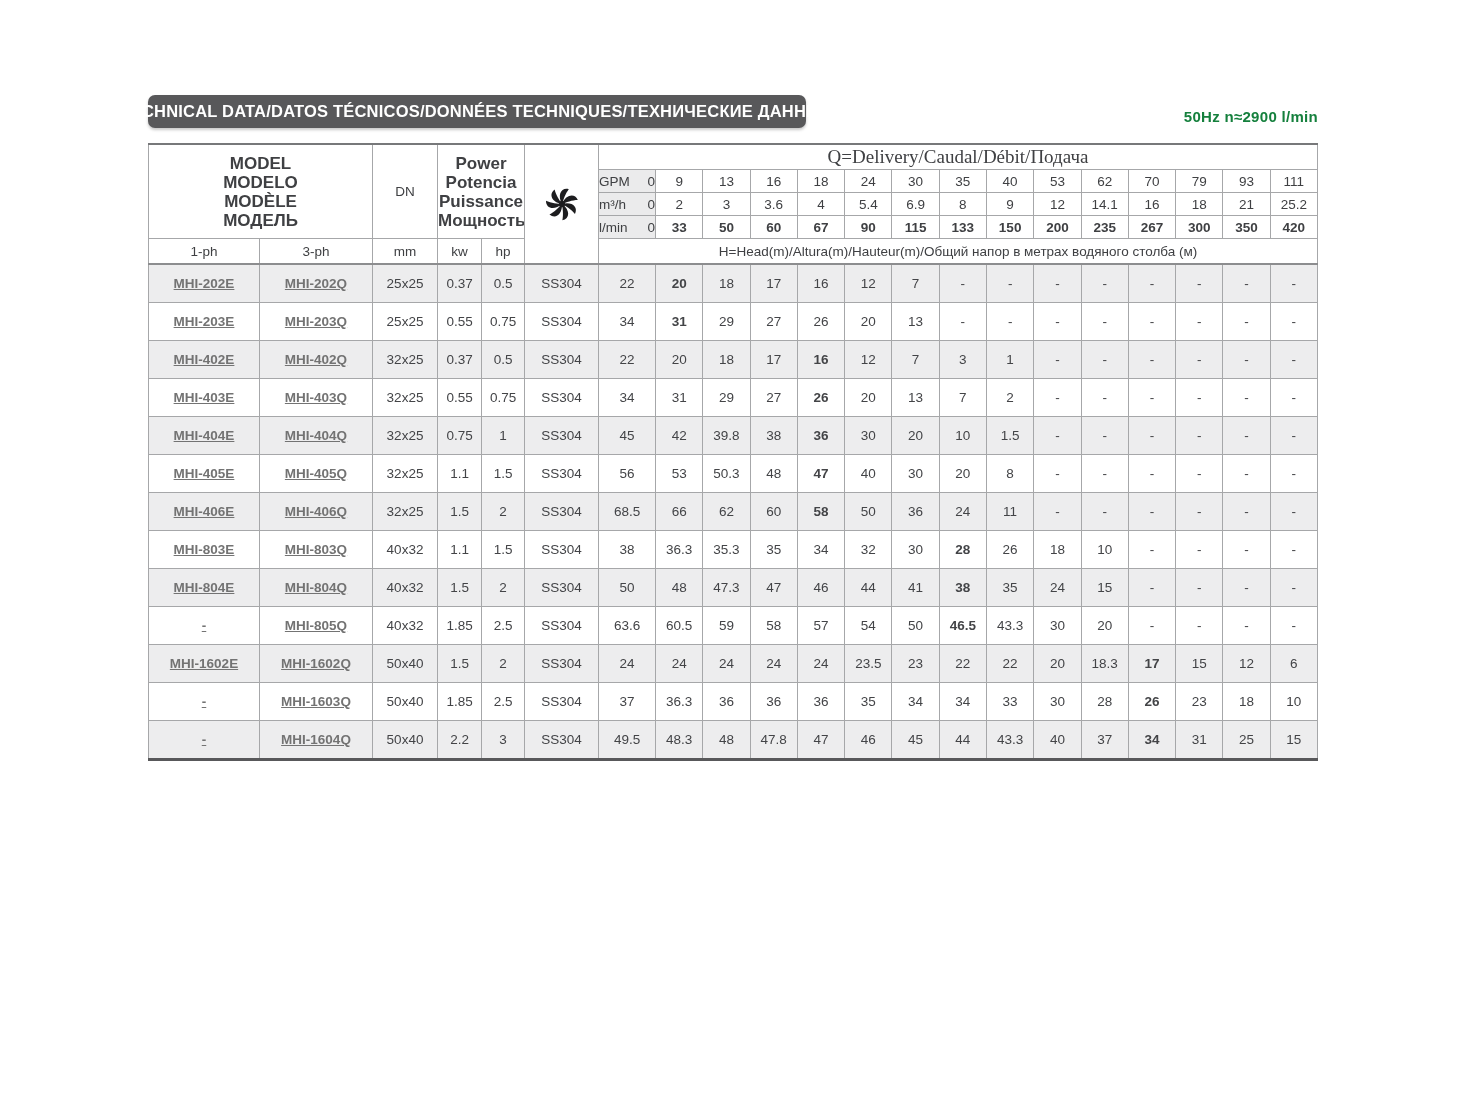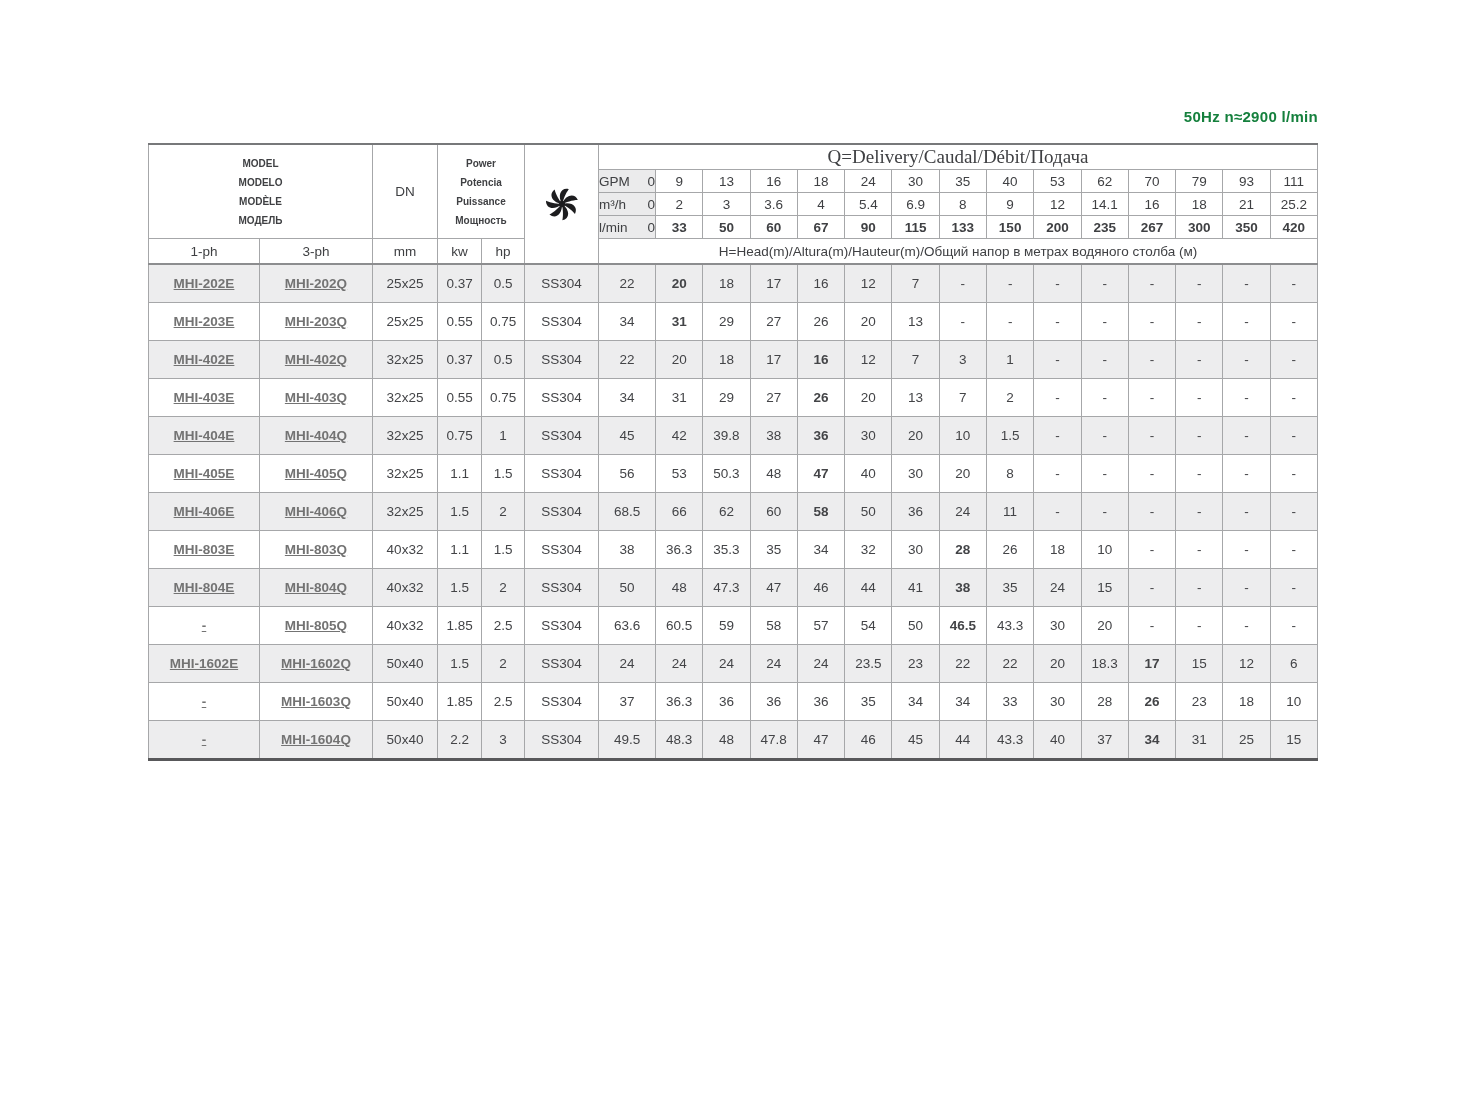--- a/index.html
+++ b/index.html
@@ -32,21 +32,21 @@
   table.tech th, table.tech td {
     border:1px solid #a6a7a9; padding:0; vertical-align:middle;
     text-align:center; font-weight:normal; background:#fff;
     overflow:hidden; white-space:nowrap;
   }
   thead tr.q-row th { height:24px; }
   thead tr.flow-row th, thead tr.flow-row td { height:22px; }
   thead tr.sub-row th { height:24px; }
   thead { border-bottom:2px solid #8c8d8f; }
 
-  .model-block div, .power-block div { line-height:19px; font-weight:bold; font-size:10px; }
+  .model-block div, .power-block div { line-height:19px; font-weight:bold; font-size:17px; }
   .model-block, .power-block, .dn-block { font-weight:bold; }
   .icon-block svg { display:block; margin:0 auto; }
 
   .q-header { font-weight:bold; font-size:19px;font-family:Liberation Serif, serif; }
   .h-header { font-weight:bold; font-size:13.5px; }
 
   .flow-label { background:#ebebec !important; font-weight:bold; }
   .flow-label .lab-wrap {
     display:flex; justify-content:space-between; align-items:center; padding:0 0;
   }
@@ -58,20 +58,23 @@
   tbody td { height:37px; font-size:13.5px; color:#434447; }
   tbody tr.striped td { background:#ededee; }
   tbody td.model { font-weight:bold; color:#737373;text-decoration:underline; }
   tbody td.dp { font-weight:bold; }
 </style>
 </head>
 <body>
 
 <div class="page">
 
+  <div class="title-bar">
+    <span>TECHNICAL DATA/DATOS TÉCNICOS/DONNÉES TECHNIQUES/ТЕХНИЧЕСКИЕ ДАННЫЕ</span>
+  </div>
 
   <div class="freq-note">50Hz  n≈2900 l/min</div>
 
   <table class="tech">
     <colgroup>
       <col style="width:111px">
         <col style="width:113px">
         <col style="width:65px">
       <col style="width:44px">
         <col style="width:43px">

